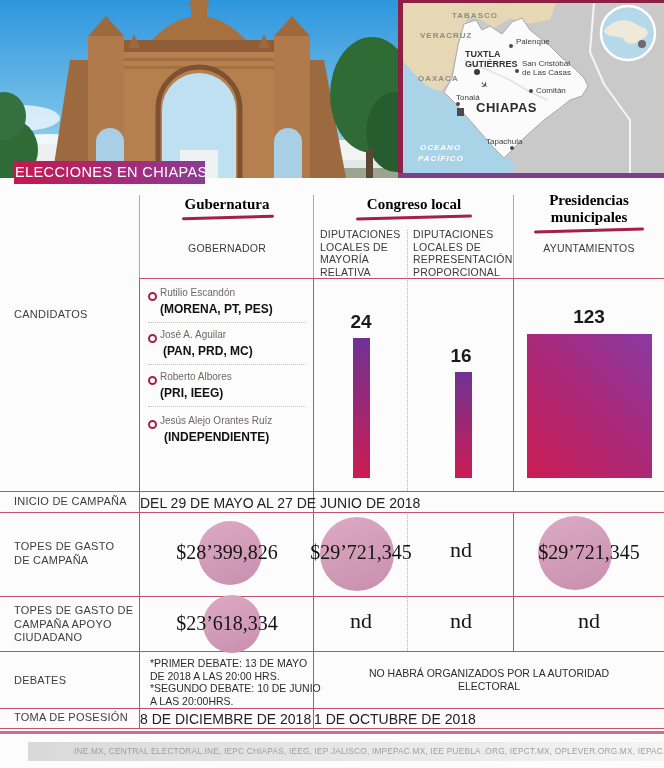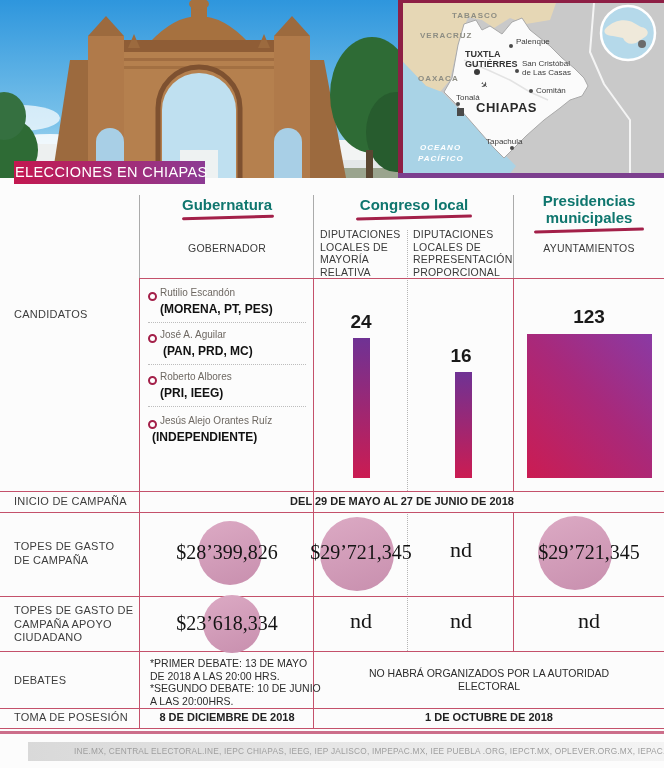--- a/index.html
+++ b/index.html
@@ -19,29 +19,29 @@
 
   
   .hline{height:1px;background:#c4516b;}
   .vline{width:1px;background:#c4516b;}
   .vgray{width:1px;background:#ababab;}
   .vdot{width:0;border-left:1px dotted #b5b5b5;}
   .hdot{height:0;border-top:1px dotted #bdbdbd;}
   .thick{height:3px;background:#cc6e8a;}
 
   
-  .sec-title{font-family:Liberation Sans, sans-serif;font-weight:bold;font-size:15px;
-             color:#0f766e;text-align:center;line-height:17px;}
+  .sec-title{font-family:Liberation Serif, serif;font-weight:bold;font-size:15px;
+             color:#000000;text-align:center;line-height:17px;}
   .scribble{height:3px;background:#a32049;border-radius:3px;transform:rotate(-1.6deg);}
   .subhead{font-size:10.5px;line-height:12.5px;color:#3a3a3a;letter-spacing:.2px;}
   .subhead.c{text-align:center;}
 
   
   .row-label{font-size:11px;color:#3d3d3d;letter-spacing:.25px;line-height:13.5px;white-space:pre-line;}
-  .cellval{font-size:11px;color:#222;text-align:center;white-space:nowrap;font-weight:bold;}
+  .cellval{font-size:14px;color:#222;text-align:left;white-space:nowrap;}
   .money{font-family:"Liberation Serif",serif;font-size:20px;color:#141414;text-align:center;white-space:nowrap;}
   .nd{font-family:"Liberation Serif",serif;font-size:22px;color:#141414;text-align:center;}
   .pinkdot{border-radius:50%;background:linear-gradient(160deg,#dcaac4,#c88fae);}
 
   
   .cand-name{font-size:10px;color:#6e6862;white-space:nowrap;}
   .cand-party{font-size:12px;font-weight:bold;color:#111;white-space:nowrap;}
   .bullet{width:5px;height:5px;border:2px solid #a32049;border-radius:50%;background:#fff;}
 
   
@@ -206,21 +206,21 @@
   <div class="abs cand-party" style="left:163px;top:344px;">(PAN, PRD, MC)</div>
   <div class="abs hdot" style="left:148px;top:364px;width:158px;"></div>
 
   <div class="abs bullet" style="left:148px;top:376px;"></div>
   <div class="abs cand-name" style="left:160px;top:371px;">Roberto Albores</div>
   <div class="abs cand-party" style="left:160px;top:386px;">(PRI,  IEEG)</div>
   <div class="abs hdot" style="left:148px;top:406px;width:158px;"></div>
 
   <div class="abs bullet" style="left:148px;top:420px;"></div>
   <div class="abs cand-name" style="left:160px;top:415px;">Jesús Alejo Orantes Ruíz</div>
-  <div class="abs cand-party" style="left:152px;top:430px;">(INDEPENDIENTE)</div>
+  <div class="abs cand-party" style="left:164px;top:430px;">(INDEPENDIENTE)</div>
 
   <div class="abs bar-label" style="left:314px;top:311px;width:94px;">24</div>
   <div class="abs bar" style="left:353px;top:338px;width:17px;height:140px;"></div>
   <div class="abs bar-label" style="left:408px;top:345px;width:106px;">16</div>
   <div class="abs bar" style="left:455px;top:372px;width:17px;height:106px;"></div>
   <div class="abs bar-label" style="left:514px;top:306px;width:150px;">123</div>
   <div class="abs sqr" style="left:527px;top:334px;width:125px;height:144px;"></div>
 
   <div class="abs row-label" style="left:14px;top:495px;">INICIO DE CAMPAÑA</div>
   <div class="abs cellval" style="left:140px;top:495px;width:524px;">DEL 29 DE MAYO AL 27 DE JUNIO DE 2018</div>

